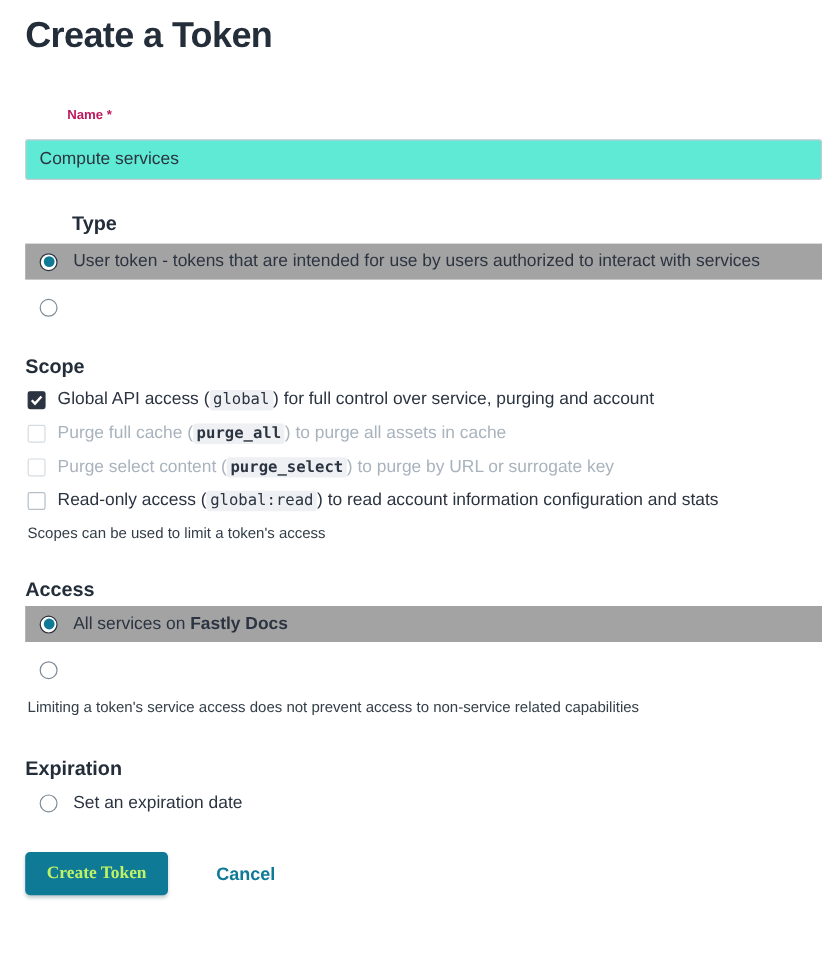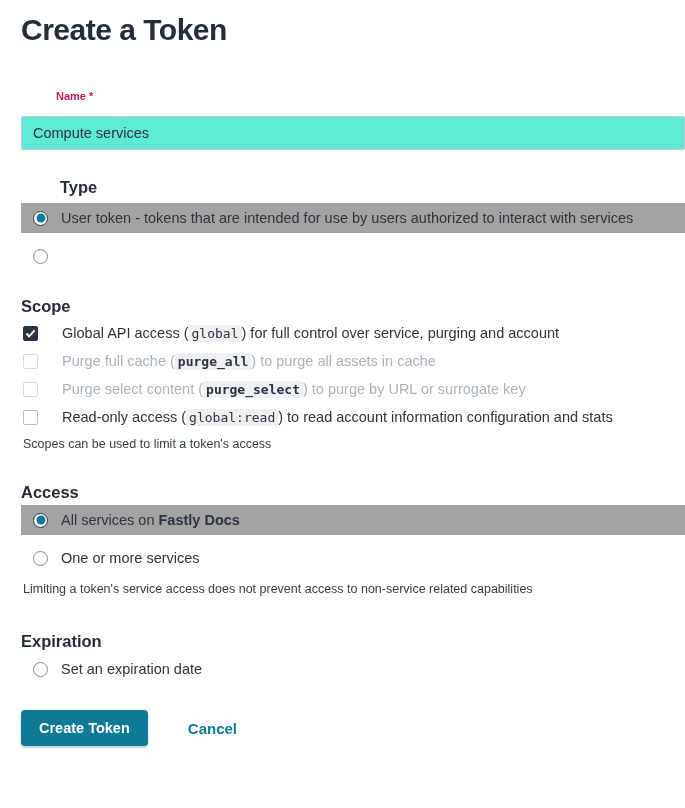--- a/index.html
+++ b/index.html
@@ -113,21 +113,21 @@
     display: flex;
     align-items: center;
     justify-content: center;
   }
   .checkbox.checked {
     background: #2b3440;
     border-color: #2b3440;
   }
   .scope-row.disabled .checkbox { border-color: #d6dbe0; }
   .scope-label {
-    margin-left: 24px;
+    margin-left: 10px;
     font-size: 14.5px;
     color: #2b3440;
   }
   .scope-row.disabled .scope-label { color: #a9b3bd; }
   .code {
     font-family: "DejaVu Sans Mono", monospace;
     font-size: 13px;
     background: #eef0f3;
     color: #2b3440;
     padding: 1px 3px;
@@ -146,24 +146,24 @@
   
   .actions {
     margin-top: 26px;
     display: flex;
     align-items: center;
   }
   .primary-button {
     height: 36px;
     padding: 0 18px;
     background: #0e7a96;
-    color: #ffffff;
+    color: #bef264;
     border: none;
     border-radius: 4px;
-    font-family: Liberation Sans, sans-serif;
+    font-family: Liberation Serif, serif;
     font-size: 14.5px;
     font-weight: 700;
     cursor: pointer;
     box-shadow: 0 2px 3px rgba(20, 60, 70, 0.25);
   }
   .cancel-link {
     margin-left: 40px;
     font-size: 15px;
     font-weight: 700;
     color: #0e7a96;
@@ -220,21 +220,20 @@
   <div class="helper-text">Scopes can be used to limit a token's access</div>
 
   <h2 class="section-heading mt-access">Access</h2>
 
   <div class="option-row highlight row-gap-sm">
     <span class="radio selected"></span>
     <span class="option-label"><span>All services on </span><b>Fastly Docs</b></span>
   </div>
   <div class="option-row row-gap-lg">
     <span class="radio"></span>
-    <span class="option-label"><span>One or more services</span><b></b></span>
   </div>
 
   <div class="helper-text helper-access">Limiting a token's service access does not prevent access to non-service related capabilities</div>
 
   <h2 class="section-heading mt-expiration">Expiration</h2>
 
   <div class="option-row row-gap-sm">
     <span class="radio"></span>
     <span class="option-label">Set an expiration date</span>
   </div>

